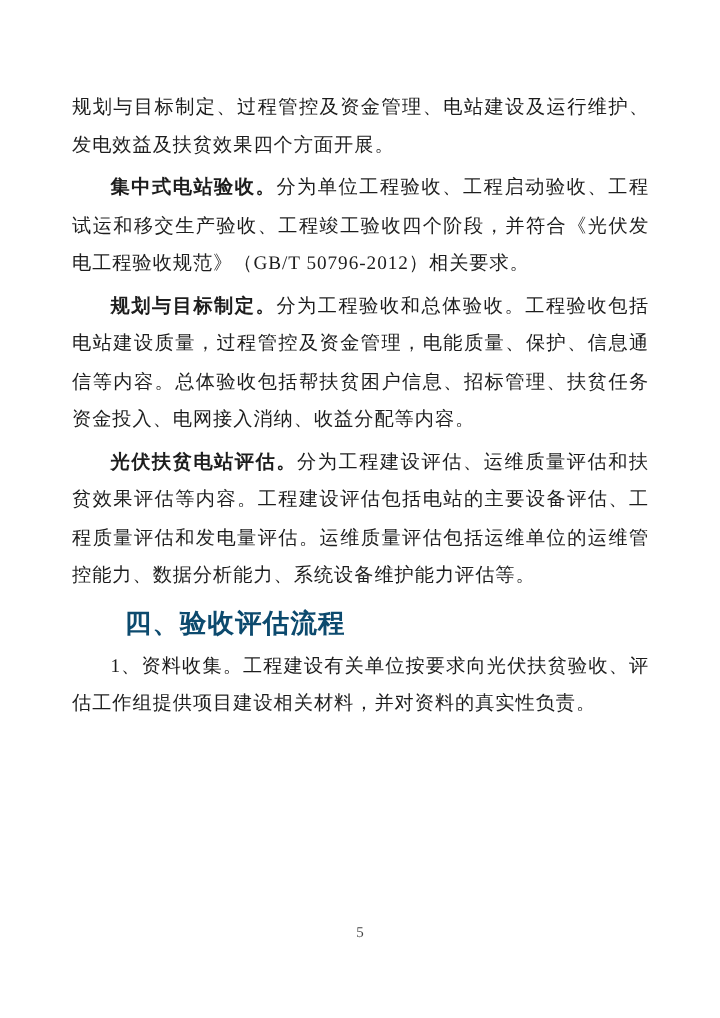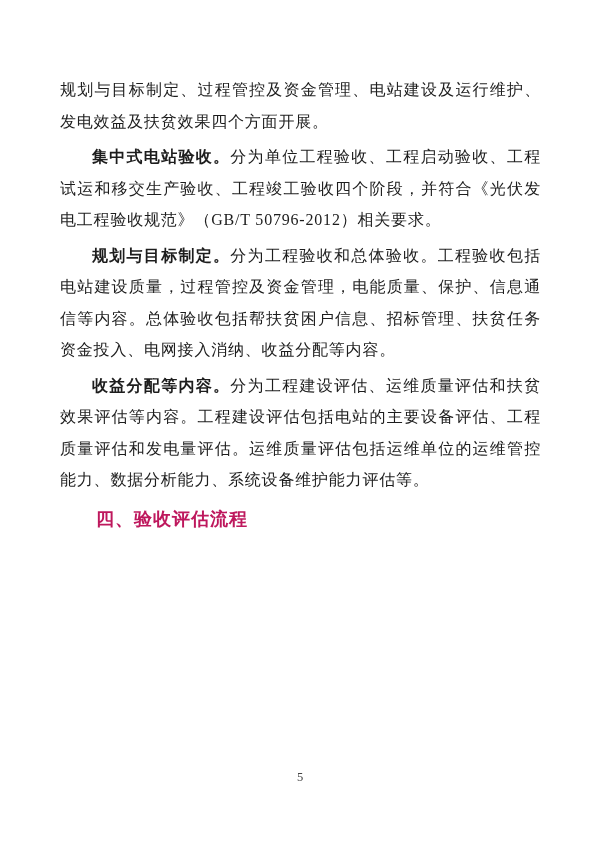--- a/index.html
+++ b/index.html
@@ -33,27 +33,27 @@
     }
     .para.no-indent {
       text-indent: 0;
       margin-top: 0;
     }
     .lead {
       font-weight: bold;
     }
     .section-heading {
       margin: 8px 0 5px 0;
-      font-size: 18px;
+      font-size: 22px;
       line-height: 31px;
       font-family: Liberation Sans, sans-serif;
       font-weight: bold;
       text-indent: 2em;
       letter-spacing: 1px;
-      color: #be185d;
+      color: #0c4a6e;
     }
     .page-footer {
       position: absolute;
       left: 0;
       top: 770px;
       width: 600px;
       text-align: center;
       font-size: 12.5px;
       color: #444444;
     }
@@ -62,22 +62,23 @@
 <body>
 
 <div class="page-content">
 
   <p class="para no-indent"><span>规划与目标制定、过程管控及资金管理、电站建设及运行维护、发电效益及扶贫效果四个方面开展。</span></p>
 
   <p class="para"><span class="lead">集中式电站验收。</span><span>分为单位工程验收、工程启动验收、工程试运和移交生产验收、工程竣工验收四个阶段，并符合《光伏发电工程验收规范》（GB/T 50796-2012）相关要求。</span></p>
 
   <p class="para"><span class="lead">规划与目标制定。</span><span>分为工程验收和总体验收。工程验收包括电站建设质量，过程管控及资金管理，电能质量、保护、信息通信等内容。总体验收包括帮扶贫困户信息、招标管理、扶贫任务资金投入、电网接入消纳、收益分配等内容。</span></p>
 
-  <p class="para"><span class="lead">收益分配等内容。</span><span>分为工程建设评估、运维质量评估和扶贫效果评估等内容。工程建设评估包括电站的主要设备评估、工程质量评估和发电量评估。运维质量评估包括运维单位的运维管控能力、数据分析能力、系统设备维护能力评估等。</span></p>
+  <p class="para"><span class="lead">光伏扶贫电站评估。</span><span>分为工程建设评估、运维质量评估和扶贫效果评估等内容。工程建设评估包括电站的主要设备评估、工程质量评估和发电量评估。运维质量评估包括运维单位的运维管控能力、数据分析能力、系统设备维护能力评估等。</span></p>
 
   <h2 class="section-heading">四、验收评估流程</h2>
 
+  <p class="para"><span>1、资料收集。工程建设有关单位按要求向光伏扶贫验收、评估工作组提供项目建设相关材料，并对资料的真实性负责。</span></p>
 
 
 
 </div>
 
 <div class="page-footer">5</div>
 
 </body></html>

